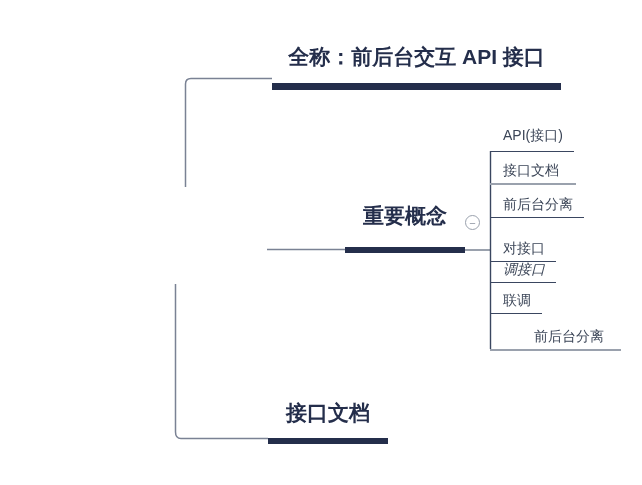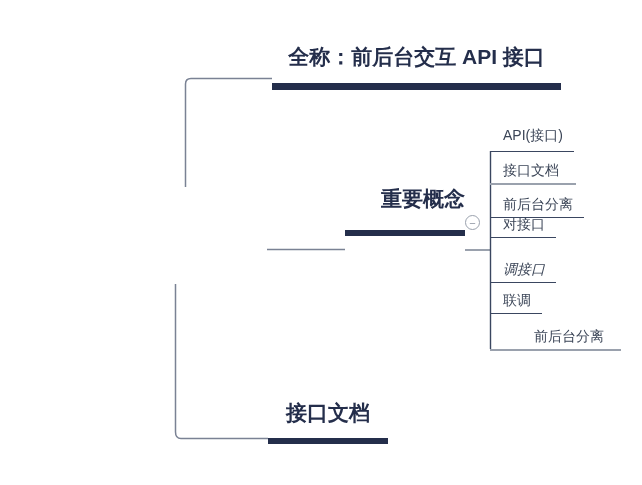--- a/index.html
+++ b/index.html
@@ -22,21 +22,21 @@
   .node .underline{width:100%;background:var(--navy);}
 
   .node-root{left:31px;top:206px;width:236px;}
   .node-root .label{font-size:38px;line-height:56px;letter-spacing:1px;margin-bottom:15px;}
   .node-root .underline{height:7px;}
 
   .node-fullname{left:272px;top:35px;width:289px;margin-top:8px;}
   .node-fullname .label{font-size:21px;line-height:28px;margin-bottom:12px;}
   .node-fullname .underline{height:7px;}
 
-  .node-concepts{left:345px;top:185px;width:120px;text-align:right;}
+  .node-concepts{left:345px;top:202px;width:120px;}
   .node-concepts .label{font-size:21px;line-height:28px;margin-bottom:17px;}
   .node-concepts .underline{height:6px;}
 
   .node-apidoc{left:268px;top:399px;width:120px;}
   .node-apidoc .label{font-size:21px;line-height:28px;margin-bottom:11px;}
   .node-apidoc .underline{height:6px;}
 
   .child-row{
     position:absolute;left:490px;height:27px;
     display:flex;align-items:flex-end;
@@ -87,21 +87,21 @@
   <div id="children-container">
       <div class="child-row u-dark" style="top: 124px; align-items: center;">
         <span class="child-label">API(接口)</span>
       </div>
       <div class="child-row u-grey" style="top: 156px;">
         <span class="child-label">接口文档</span>
       </div>
       <div class="child-row u-dark" style="top: 190px;">
         <span class="child-label">前后台分离</span>
       </div>
-      <div class="child-row u-dark" style="top: 210px; align-items: flex-end;">
+      <div class="child-row u-dark" style="top: 234px; align-items: flex-end;">
         <span class="child-label">对接口</span>
       </div>
       <div class="child-row u-dark" style="top: 255px; font-style: italic;">
         <span class="child-label">调接口</span>
       </div>
       <div class="child-row u-dark" style="top: 286px;">
         <span class="child-label">联调</span>
       </div>
       <div class="child-row u-grey" style="top: 322px; padding-left: 44px;">
         <span class="child-label">前后台分离</span>

